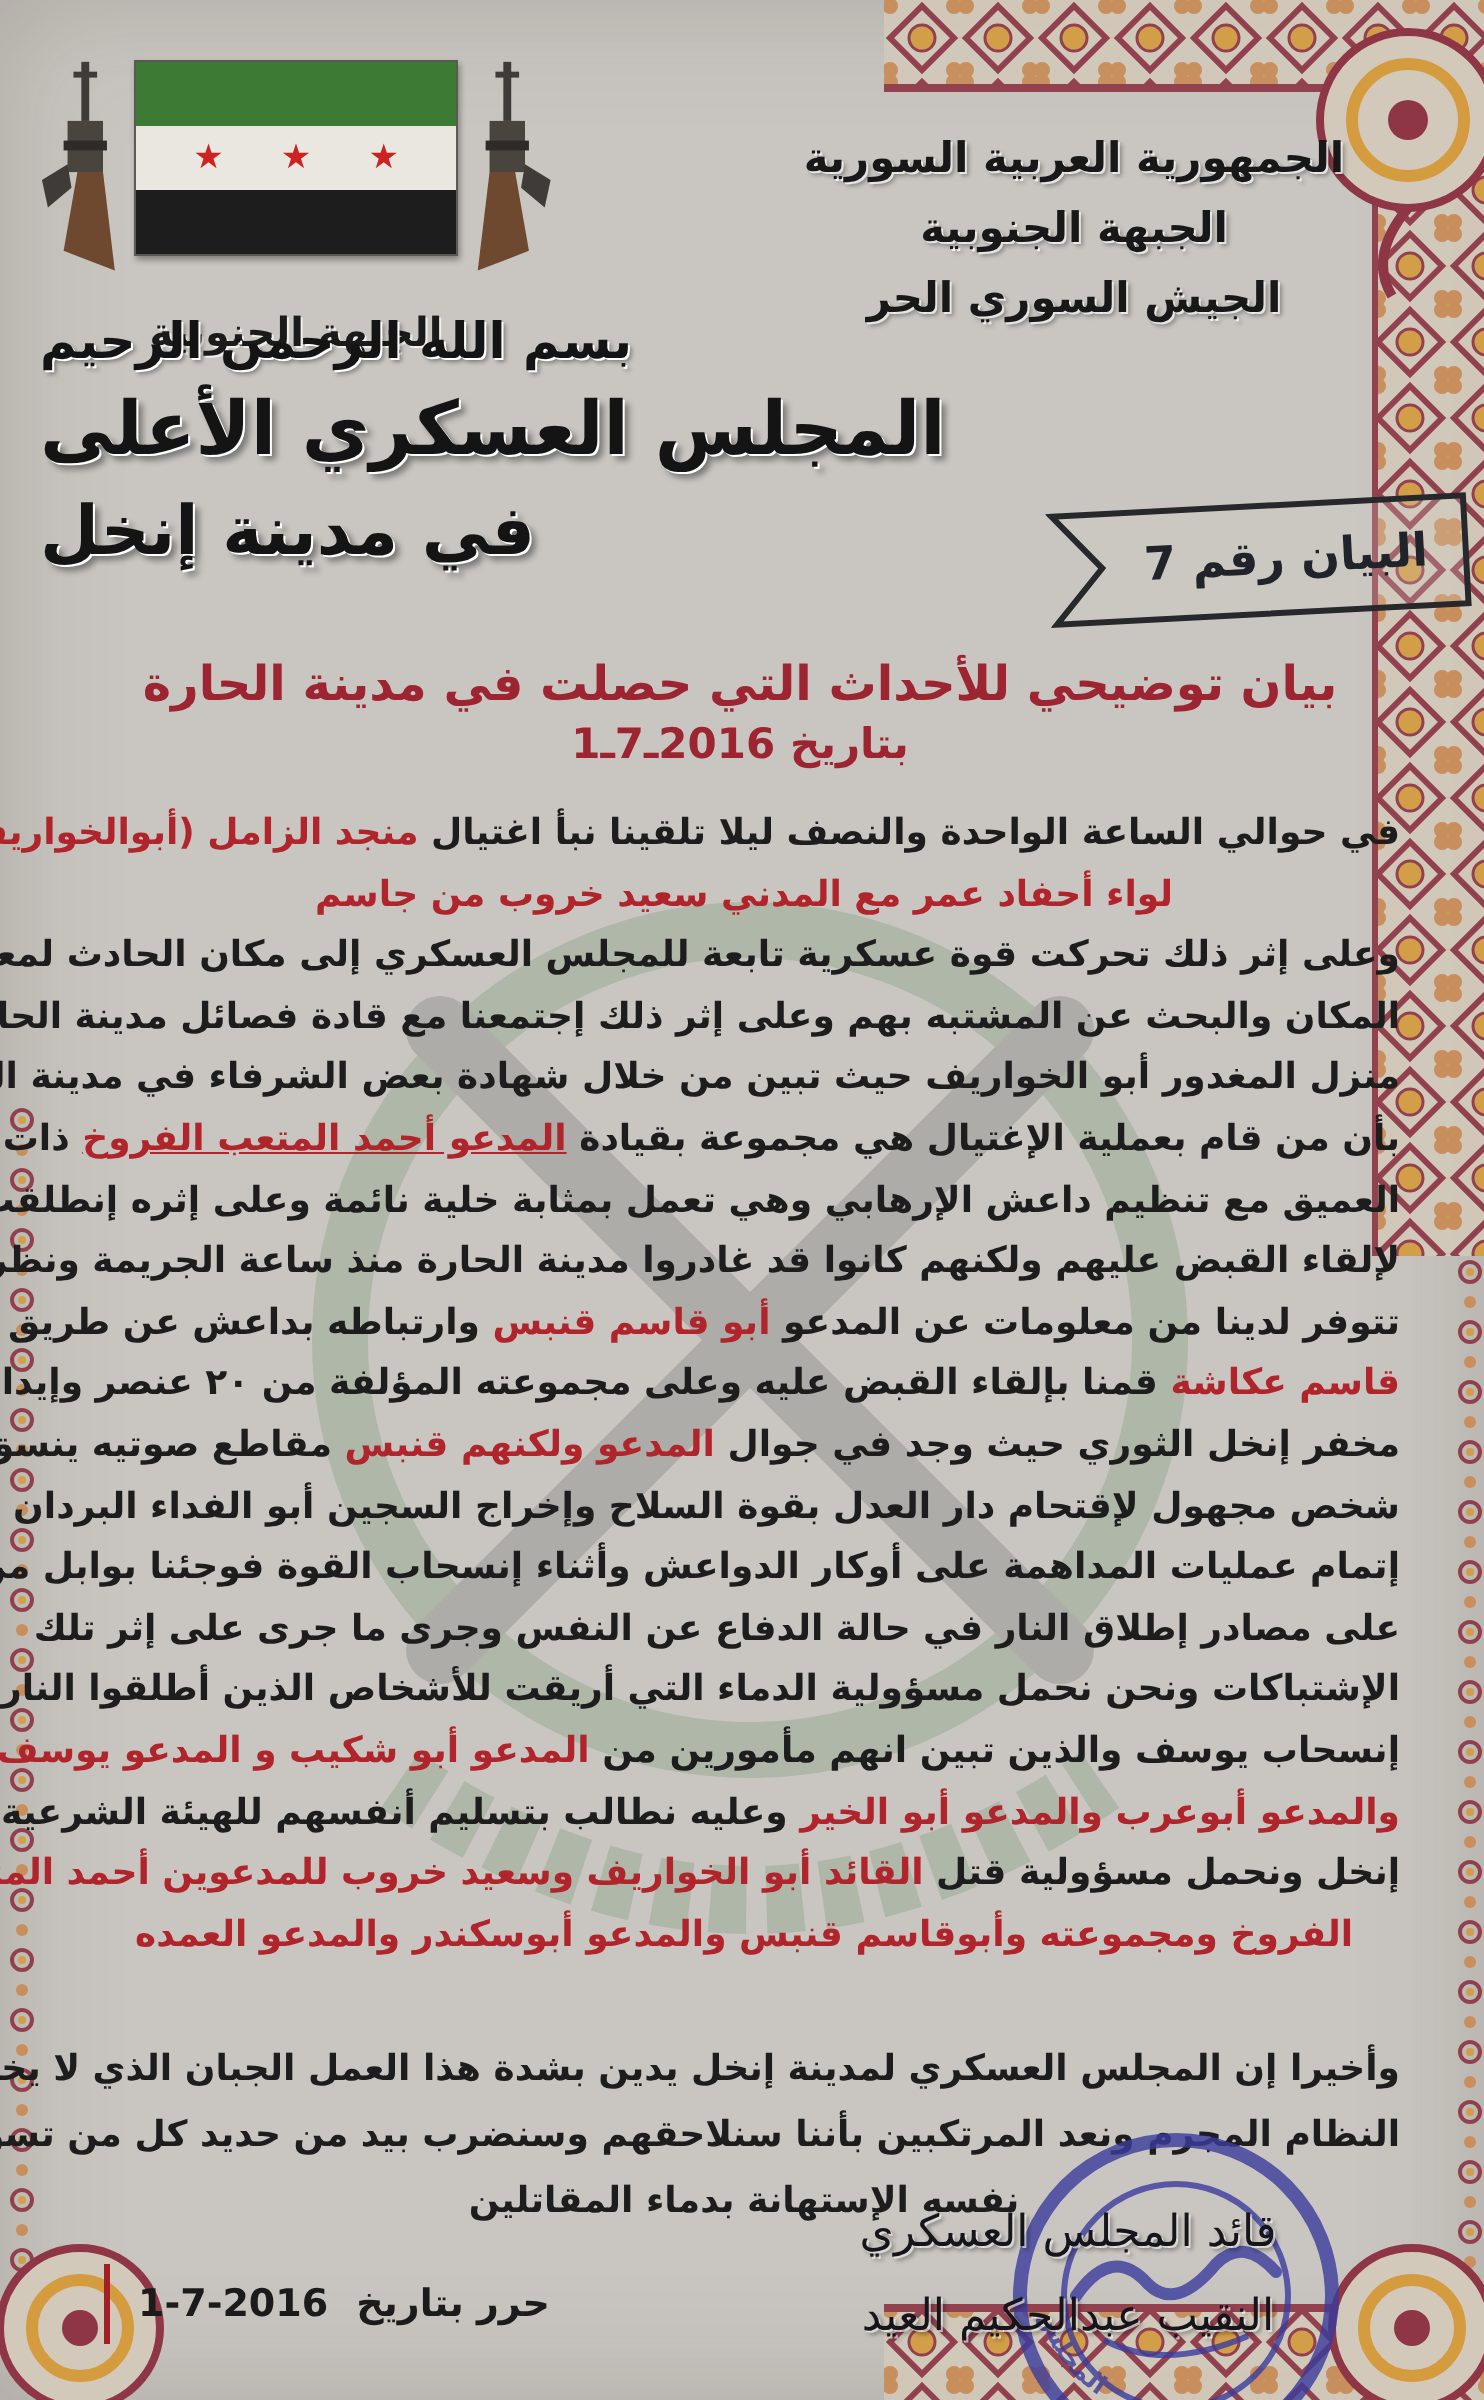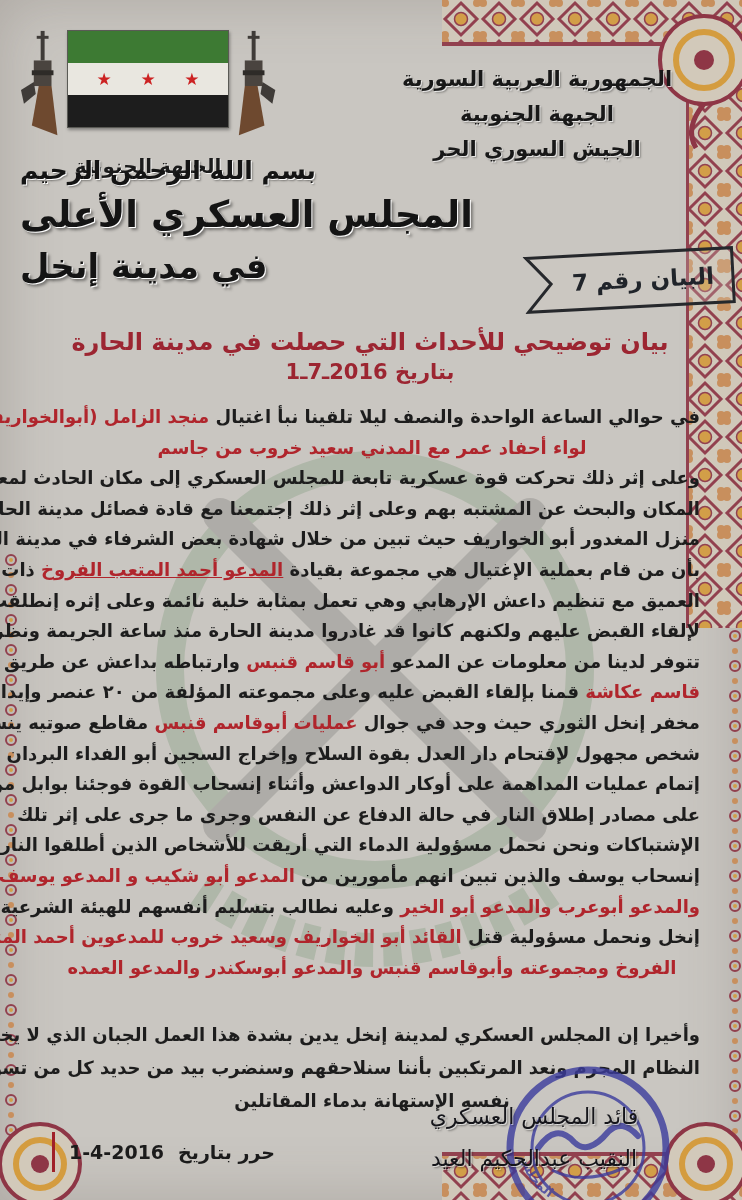--- a/index.html
+++ b/index.html
@@ -202,21 +202,21 @@
       <div class="bline"><span class="blk">في حوالي الساعة الواحدة والنصف ليلا تلقينا نبأ اغتيال </span><span class="red">منجد الزامل (أبوالخواريف)قائد</span></div>
       <div class="bline"><span class="red">لواء أحفاد عمر مع المدني سعيد خروب من جاسم</span></div>
       <div class="bline"><span class="blk">وعلى إثر ذلك تحركت قوة عسكرية تابعة للمجلس العسكري إلى مكان الحادث لمعاينة</span></div>
       <div class="bline"><span class="blk">المكان والبحث عن المشتبه بهم وعلى إثر ذلك إجتمعنا مع قادة فصائل مدينة الحارة في</span></div>
       <div class="bline"><span class="blk">منزل المغدور أبو الخواريف حيث تبين من خلال شهادة بعض الشرفاء في مدينة الحارة</span></div>
       <div class="bline"><span class="blk">بأن من قام بعملية الإغتيال هي مجموعة بقيادة </span><span class="red und">المدعو أحمد المتعب الفروخ</span><span class="blk"> ذات الارتباط</span></div>
       <div class="bline"><span class="blk">العميق مع تنظيم داعش الإرهابي وهي تعمل بمثابة خلية نائمة وعلى إثره إنطلقت قوة</span></div>
       <div class="bline"><span class="blk">لإلقاء القبض عليهم ولكنهم كانوا قد غادروا مدينة الحارة منذ ساعة الجريمة ونظرا لما</span></div>
       <div class="bline"><span class="blk">تتوفر لدينا من معلومات عن المدعو </span><span class="red">أبو قاسم قنبس</span><span class="blk"> وارتباطه بداعش عن طريق المدعو</span></div>
       <div class="bline"><span class="red">قاسم عكاشة </span><span class="blk">قمنا بإلقاء القبض عليه وعلى مجموعته المؤلفة من ٢٠ عنصر وإيداعهم في</span></div>
-      <div class="bline"><span class="blk">مخفر إنخل الثوري حيث وجد في جوال </span><span class="red">عمليات أبوقاسم قنبس</span><span class="blk"> مقاطع صوتيه ينسق بها مع</span></div>
+      <div class="bline"><span class="blk">مخفر إنخل الثوري حيث وجد في جوال </span><span class="red">المدعو ولكنهم قنبس</span><span class="blk"> مقاطع صوتيه ينسق بها مع</span></div>
       <div class="bline"><span class="blk">شخص مجهول لإقتحام دار العدل بقوة السلاح وإخراج السجين أبو الفداء البردان وبعد</span></div>
       <div class="bline"><span class="blk">إتمام عمليات المداهمة على أوكار الدواعش وأثناء إنسحاب القوة فوجئنا بوابل من</span></div>
       <div class="bline"><span class="blk">على مصادر إطلاق النار في حالة الدفاع عن النفس وجرى ما جرى على إثر تلك</span></div>
       <div class="bline"><span class="blk">الإشتباكات ونحن نحمل مسؤولية الدماء التي أريقت للأشخاص الذين أطلقوا النار أثناء</span></div>
       <div class="bline"><span class="blk">إنسحاب يوسف والذين تبين انهم مأمورين من </span><span class="red">المدعو أبو شكيب و المدعو يوسف الفروخ</span></div>
       <div class="bline"><span class="red">والمدعو أبوعرب والمدعو أبو الخير </span><span class="blk">وعليه نطالب بتسليم أنفسهم للهيئة الشرعية في مدينة</span></div>
       <div class="bline"><span class="blk">إنخل ونحمل مسؤولية قتل </span><span class="red">القائد أبو الخواريف وسعيد خروب للمدعوين أحمد المتعب</span></div>
       <div class="bline"><span class="red">الفروخ ومجموعته وأبوقاسم قنبس والمدعو أبوسكندر والمدعو العمده</span></div>
     </div>
   <div class="closing-text">
@@ -240,17 +240,17 @@
     <defs>
         <path id="stampArc" d="M52 78 A 70 70 0 0 0 188 78"></path>
       </defs>
     <text fill="#3b3c9d" font-size="13" font-weight="bold" font-family="DejaVu Sans, sans-serif">
       <textPath href="#stampArc" startOffset="28%" aria-label="المجلس العسكري">المجلس العسكري</textPath>
     </text>
   </svg>
 
   <div class="issued">
     <span class="txt">حرر بتاريخ</span>
-    <span class="txt ltrdate">1-4-2016</span>
+    <span class="txt ltrdate">1-7-2016</span>
     <span class="redbar"></span>
   </div>
 
 </div>
 
 </body></html>

